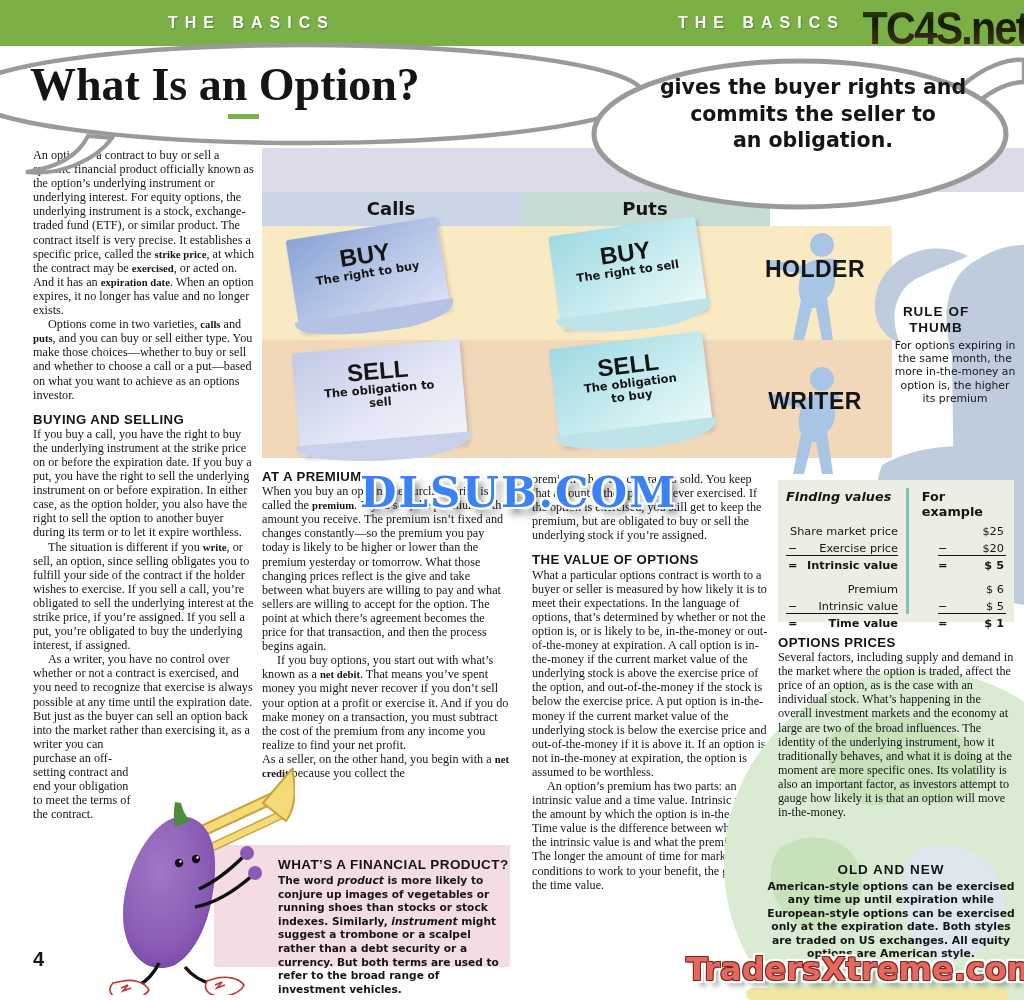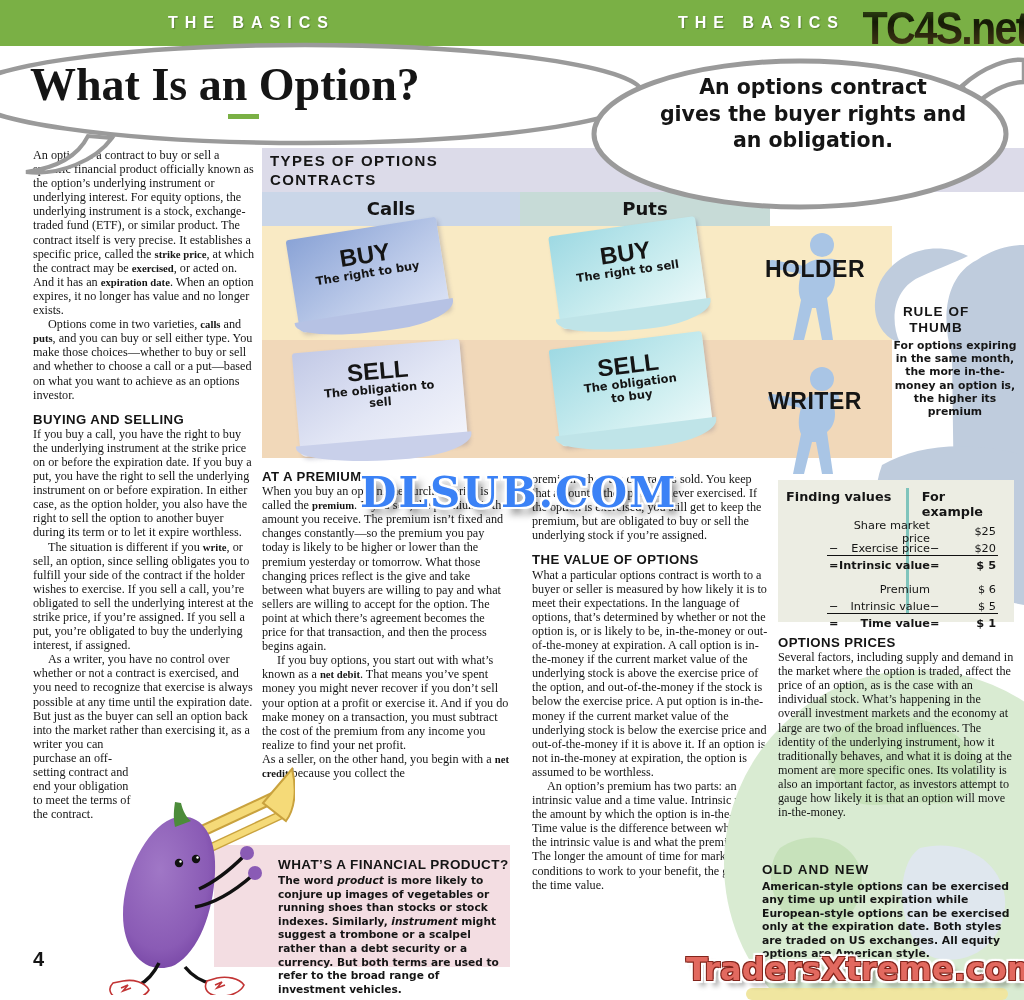--- a/index.html
+++ b/index.html
@@ -59,47 +59,47 @@
       background:linear-gradient(150deg,#c2c9e6 0%,#e2e6f5 55%,#f4f5fb 100%);padding-top:12px;}
   .n3 .curl{background:#c9d0ea;}
   .n4{left:292px;top:192px;width:154px;height:86px;transform:rotate(-7deg);
       background:linear-gradient(150deg,#9ed9e3 0%,#cdeef0 60%,#eefafa 100%);padding-top:12px;}
   .n4 .curl{background:#bfe4e8;}
   .figlabel{font-family:"Liberation Sans",sans-serif;font-weight:bold;font-size:23px;
             letter-spacing:.5px;text-align:center;width:110px;z-index:4;}
   
   .rot{left:893px;top:304px;width:124px;z-index:5;text-align:center;}
   .rot .hd{font-size:13.5px;line-height:16px;letter-spacing:1px;}
-  .rot .bd{font-family:"DejaVu Sans",sans-serif;font-weight:bold;font-size:10.8px;line-height:13.2px;}
+  .rot .bd{font-family:"DejaVu Sans",sans-serif;font-weight:normal;font-size:10.8px;line-height:13.2px;}
   
   #colmid{left:262px;top:470px;width:250px;}
   #col3{left:532px;top:472px;width:240px;}
   #colr{left:778px;top:636px;width:238px;}
   
   #vtable{left:778px;top:480px;width:236px;height:142px;background:#ecede3;
           font-family:"DejaVu Sans",sans-serif;font-size:11.3px;z-index:2;}
   .vt-div{position:absolute;left:128px;top:8px;bottom:8px;width:3px;background:#7fc4bc;}
   .vt-head{display:flex;padding:9px 8px 4px 8px;font-weight:bold;font-size:12.8px;}
-  .vt-head .h1{width:116px;}
+  .vt-head .h1{width:116px;font-style:italic;}
   .vt-head .h2{padding-left:26px;}
-  .vt-row{display:flex;padding:0 16px;height:17px;align-items:center;margin-left:33px;}
+  .vt-row{display:flex;padding:0 8px;height:17px;align-items:center;}
   .vt-l{width:112px;position:relative;text-align:right;}
   .vt-op{position:absolute;left:2px;}
   .vt-r{flex:1;display:flex;justify-content:flex-end;}
   .vt-rr{display:flex;justify-content:space-between;width:66px;padding-right:2px;}
   .u .vt-l,.u .vt-rr{border-bottom:1.6px solid #111;}
   .b{font-weight:bold;}
   .mt{margin-top:7px;}
   
   #pinkbox{left:214px;top:845px;width:296px;height:122px;background:#f3dde2;z-index:1;}
   #pinkbox .hd{margin:12px 0 2px 64px;font-size:13.5px;}
   #pinkbox .bd{margin-left:64px;width:224px;font-family:"DejaVu Sans",sans-serif;
                font-weight:bold;font-size:10.6px;line-height:13.6px;}
   
-  #oldnew{left:762px;top:862px;width:258px;z-index:2;}
+  #oldnew{left:762px;top:862px;width:258px;text-align:center;z-index:2;}
   #oldnew .hd{font-size:13.5px;letter-spacing:1px;margin-bottom:3px;}
   #oldnew .bd{font-family:"DejaVu Sans",sans-serif;font-weight:bold;font-size:10.8px;line-height:13.4px;}
   
   #dlsub{left:360px;top:468px;z-index:30;font-family:"DejaVu Serif",serif;font-weight:bold;
          font-size:42px;letter-spacing:2px;color:#3b82f6;
          text-shadow:-2px -2px 0 #fff,2px -2px 0 #fff,-2px 2px 0 #fff,2px 2px 0 #fff,
                      0 -2px 0 #fff,0 2px 0 #fff,-2px 0 0 #fff,2px 0 0 #fff,
                      6px 7px 7px rgba(40,40,40,.5);}
   #traders{left:686px;top:950px;z-index:30;font-family:"DejaVu Sans",sans-serif;font-weight:bold;
            font-size:32px;letter-spacing:0;color:#e2695f;
@@ -124,42 +124,38 @@
     <path d="M 128 94 C 118 114 96 126 66 130 C 100 134 136 118 152 96 Z" stroke-width="4"></path>
   </svg>
   <div class="abs title">What Is an Option?</div>
   <div class="abs greenline"></div>
 
   <svg class="abs bubble-svg" style="left:590px;top:50px;z-index:5;" width="434" height="165" viewBox="0 0 434 165">
     <path d="M 372 36 C 394 16 420 8 434 10 L 434 32 C 416 32 396 44 384 56 Z" stroke-width="4.5"></path>
     <ellipse cx="210" cy="84" rx="206" ry="73" stroke-width="5"></ellipse>
   </svg>
   <div class="abs bubtext">
-    <div>An options contract</div>
     <div>gives the buyer rights and</div>
+    <div>commits the seller to</div>
     <div>an obligation.</div>
   </div>
 
   <div class="abs col" style="left:33px;top:148px;width:222px;">
     <p><span>An option is a contract to buy or sell a specific financial product officially known as the option’s underlying instrument or underlying interest. For equity options, the underlying instrument is a stock, exchange-traded fund (ETF), or similar product. The contract itself is very precise. It establishes a specific price, called the </span><span class="bt">strike price</span><span>, at which the contract may be </span><span class="bt">exercised</span><span>, or acted on. And it has an </span><span class="bt">expiration date</span><span>. When an option expires, it no longer has value and no longer exists.</span></p>
     <p class="ind"><span>Options come in two varieties, </span><span class="bt">calls</span><span> and </span><span class="bt">puts</span><span>, and you can buy or sell either type. You make those choices—whether to buy or sell and whether to choose a call or a put—based on what you want to achieve as an options investor.</span></p>
     <div class="gap"></div>
     <p class="hd">BUYING AND SELLING</p>
     <p><span>If you buy a call, you have the right to buy the underlying instrument at the strike price on or before the expiration date. If you buy a put, you have the right to sell the underlying instrument on or before expiration. In either case, as the option holder, you also have the right to sell the option to another buyer during its term or to let it expire worthless.</span></p>
     <p class="ind"><span>The situation is different if you </span><span class="bt">write</span><span>, or sell, an option, since selling obligates you to fulfill your side of the contract if the holder wishes to exercise. If you sell a call, you’re obligated to sell the underlying interest at the strike price, if you’re assigned. If you sell a put, you’re obligated to buy the underlying interest, if assigned.</span></p>
     <p class="ind"><span>As a writer, you have no control over whether or not a contract is exercised, and you need to recognize that exercise is always possible at any time until the expiration date. But just as the buyer can sell an option back into the market rather than exercising it, as a writer you can</span></p>
     <p class="narrow"><span>purchase an off-setting contract and end your obligation to meet the terms of the contract.</span></p>
   </div>
 
   <div class="abs" id="diagram">
     <div class="abs band1"></div>
-    <div class="abs dtitle">
-      <div>TYPES OF OPTIONS</div>
-      <div>CONTRACTS</div>
-    </div>
     <div class="abs bandC"><span>Calls</span></div>
     <div class="abs bandP"><span>Puts</span></div>
     <div class="abs rowY"></div>
     <div class="abs rowO"></div>
 
     <div class="abs note n1">
       <div class="curl"></div>
       <div class="nt">BUY</div>
       <div class="ns">The right to buy</div>
     </div>

